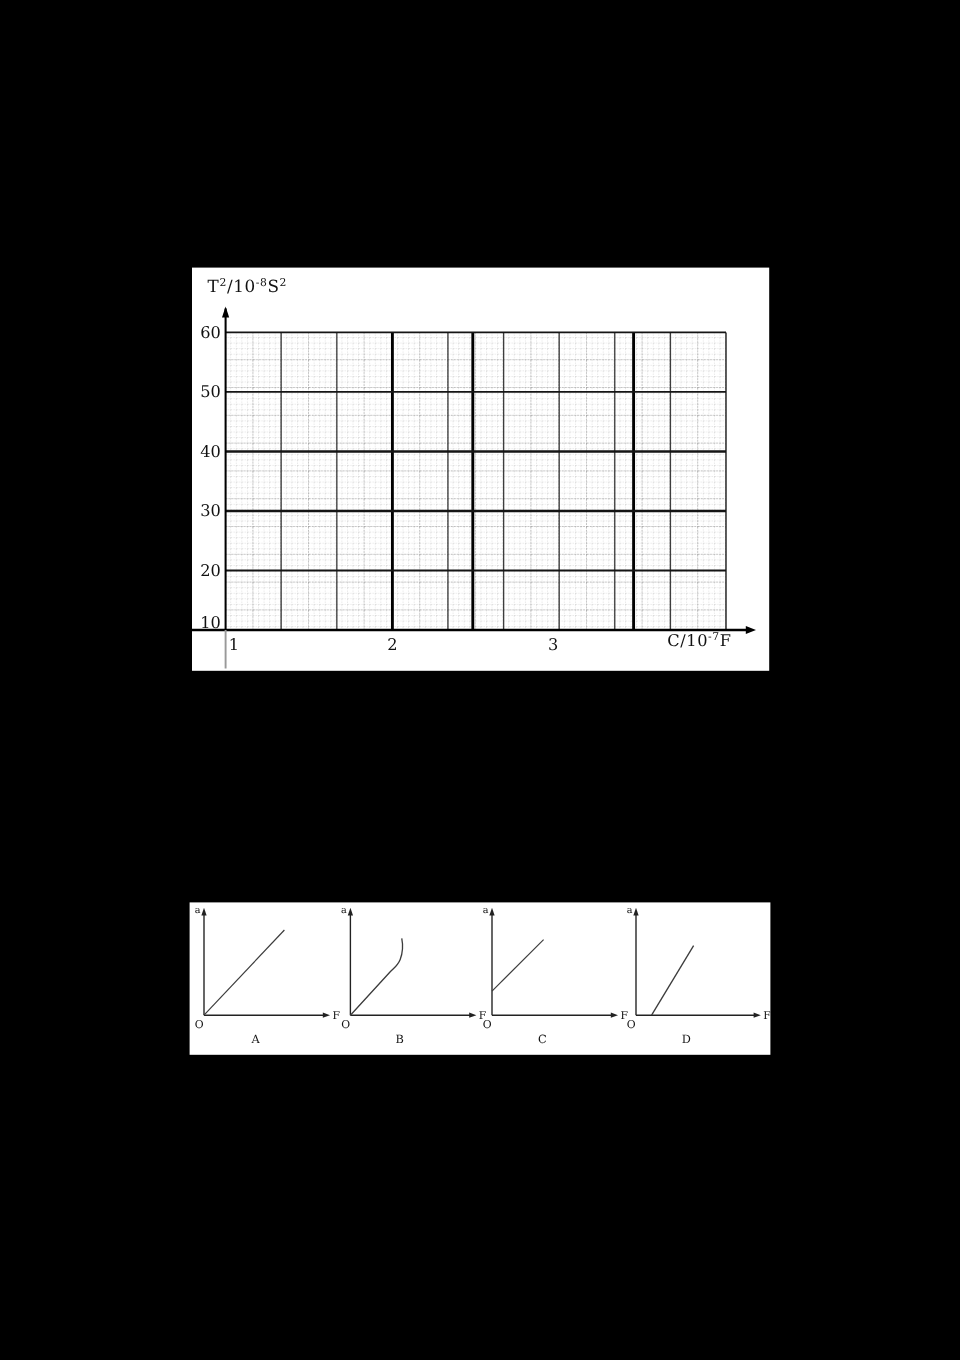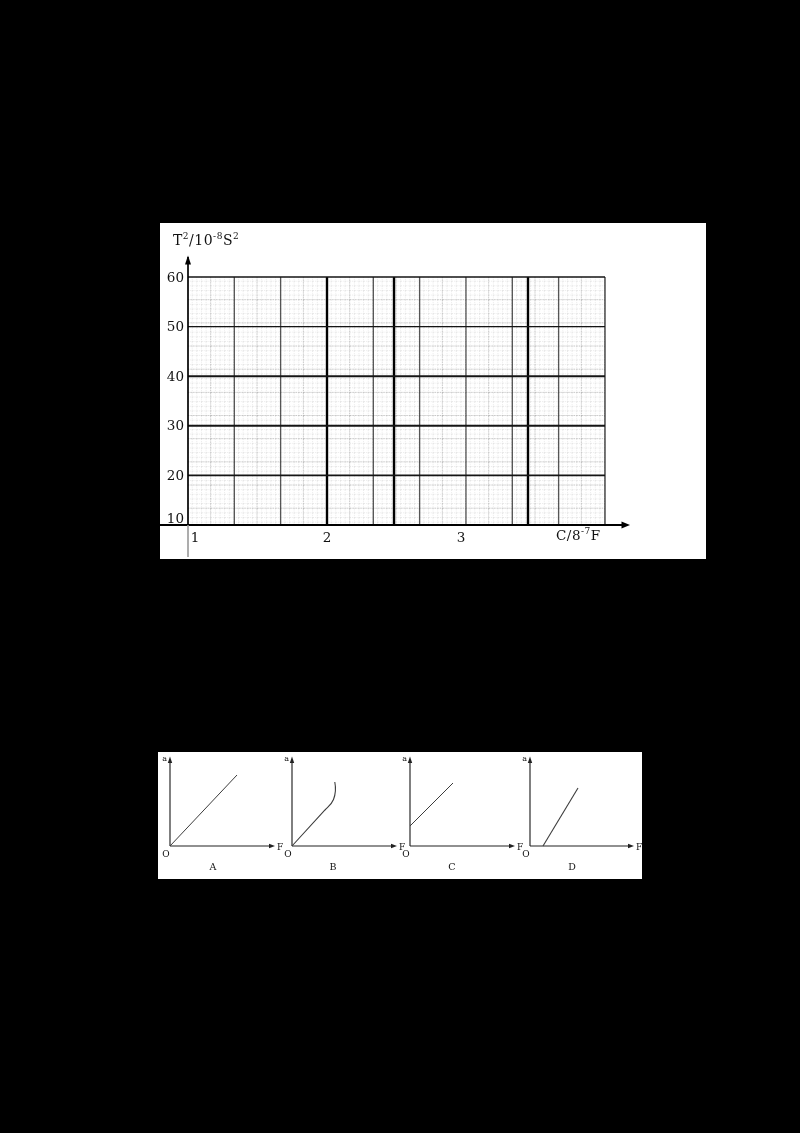--- a/index.html
+++ b/index.html
@@ -8,21 +8,21 @@
     background: #000;
     position: relative;
     overflow: hidden;
     font-family: "DejaVu Serif", "Liberation Serif", serif;
     color: #111;
   }
   .panel {
     position: absolute;
     background: #fff;
   }
-  #top-panel  { left: 160px; top: 223px; width: 546px; height: 336px; }
+  #top-panel  { left: 160px; top: 223px; width: 481px; height: 336px; }
   #bot-panel  { left: 158px; top: 752px; width: 484px; height: 127px; }
   .axis-title {
     position: absolute;
     font-size: 14px;
     letter-spacing: 0.5px;
     white-space: nowrap;
   }
   .axis-title sup { font-size: 9px; }
   #y-title { left: 13px; top: 8px; }
   #x-title { left: 396px; top: 303px; font-size: 13.5px; }
@@ -36,21 +36,21 @@
 </style>
 </head>
 <body>
 
 <div>
 
   <div class="panel" id="top-panel">
 
     <div class="axis-title" id="y-title"><span>T</span><sup>2</sup><span>/10</span><sup>-8</sup><span>S</span><sup>2</sup></div>
 
-    <div class="axis-title" id="x-title"><span>C/8</span><sup>-7</sup><span>F</span></div>
+    <div class="axis-title" id="x-title"><span>C/10</span><sup>-7</sup><span>F</span></div>
 
     <svg width="481" height="336" viewBox="0 0 481 336">
       <defs>
         <pattern id="gMinor" x="28" y="54" width="4.633" height="4.633" patternUnits="userSpaceOnUse">
           <path d="M4.633,0 V4.633 M0,4.633 H4.633" fill="none" stroke="#b4b4b4" stroke-width="0.6" stroke-dasharray="0.9,1.1"></path>
         </pattern>
         <pattern id="gMed" x="28" y="54" width="23.165" height="23.165" patternUnits="userSpaceOnUse">
           <path d="M23.165,0 V23.165 M0,23.165 H23.165" fill="none" stroke="#878787" stroke-width="0.8" stroke-dasharray="1.4,1.1"></path>
         </pattern>
       </defs>

